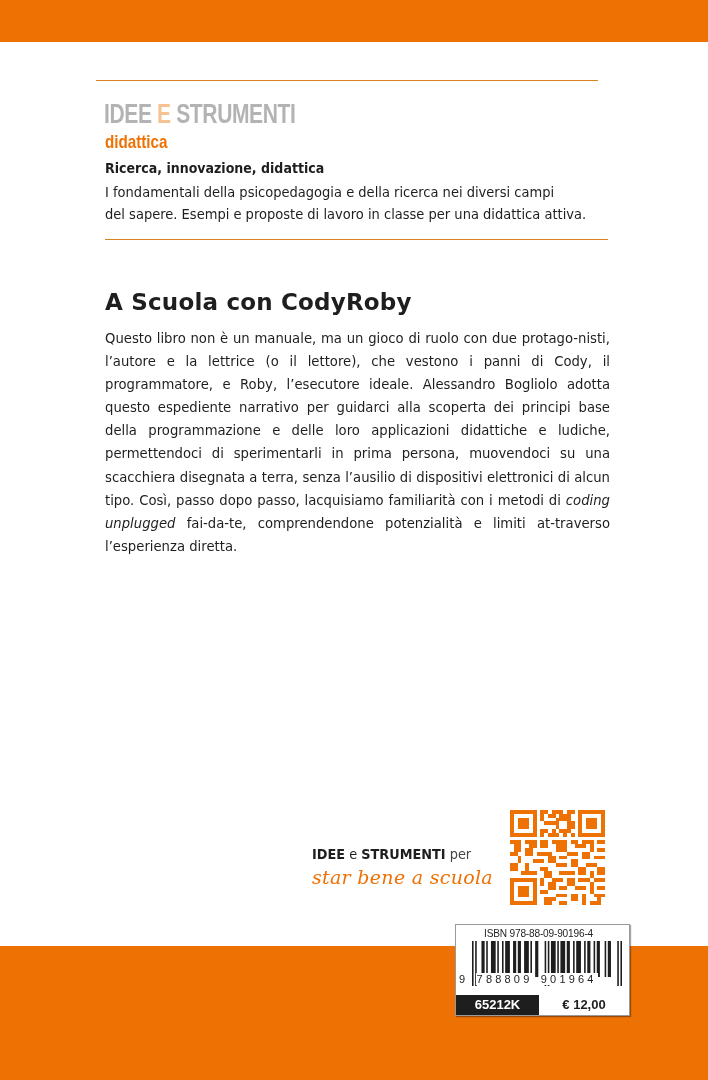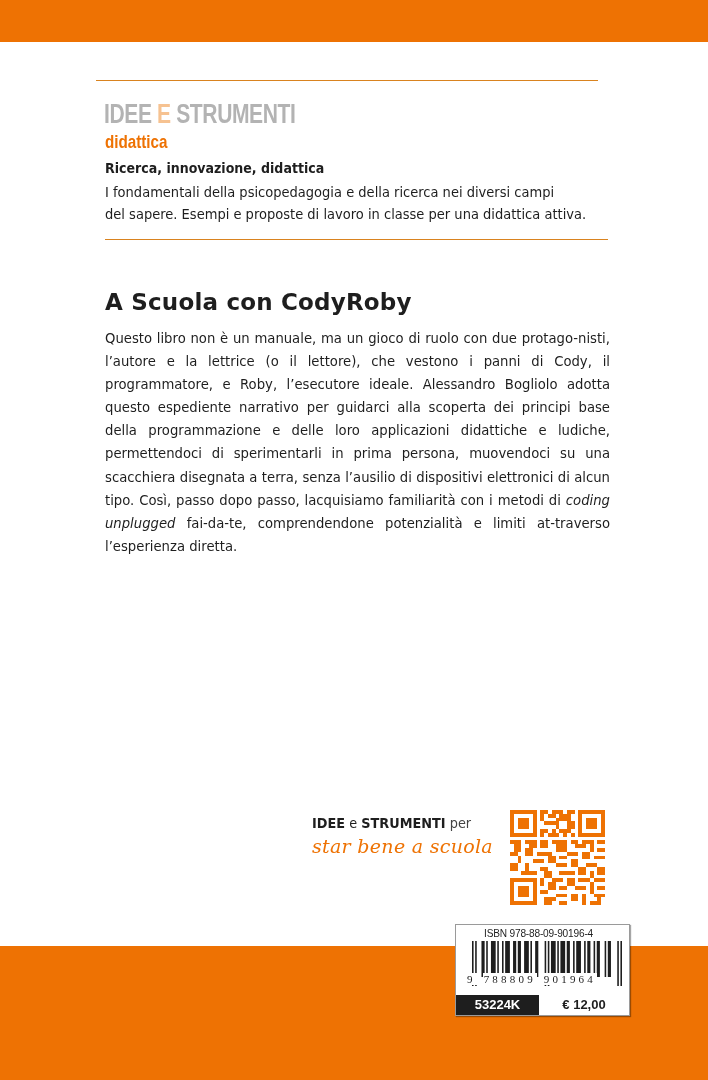--- a/index.html
+++ b/index.html
@@ -19,34 +19,34 @@
   .series-tag { position:absolute; left:105px; top:160px; font-family:"DejaVu Sans", sans-serif; font-weight:bold;
       font-size:14px; color:#1e1e1e; transform:scaleX(0.9); transform-origin:left top; white-space:nowrap; }
   .series-desc { position:absolute; left:105px; top:181px; width:560px; font-family:"DejaVu Sans", sans-serif;
       font-size:14.5px; line-height:22px; color:#1e1e1e; transform:scaleX(0.9); transform-origin:left top; }
   .book-title { position:absolute; left:105px; top:289px; font-family:"DejaVu Sans", sans-serif; font-weight:bold;
       font-size:23px; color:#1e1e1e; white-space:nowrap; letter-spacing:0.2px;text-align:center; }
   .blurb { position:absolute; left:105px; top:326px; width:558px; font-family:"DejaVu Sans", sans-serif;
       font-size:14.6px; line-height:23.1px; color:#1e1e1e; text-align:justify; transform:scaleX(0.905);
       transform-origin:left top; hyphens:manual; }
   .blurb p { margin:0; }
-  .brand { position:absolute; left:312px; top:815px; }
+  .brand { position:absolute; left:312px; top:846px; }
   .brand-line1 { font-family:"DejaVu Sans", sans-serif; font-size:14px; color:#1e1e1e; white-space:nowrap;
       transform:scaleX(0.92); transform-origin:left top; }
   .brand-line1 b { font-weight:bold; }
   .brand-line1 .per { color:#444; }
   .brand-line2 { font-family:"DejaVu Serif", serif; font-style:italic; font-size:19px; color:#ee7203; white-space:nowrap;
       margin-top:4px; letter-spacing:0.3px; }
   .qr { position:absolute; left:510px; top:810px; width:95px; height:95px; }
   .barcode-box { position:absolute; left:434px; top:924px; width:173px; height:90px; background:#fff;
       border:1px solid #9a9a9a; box-shadow:1px 1px 1px rgba(0,0,0,0.35);margin-left:21px; }
   .isbn { position:absolute; left:28px; top:2px; font-family:"Liberation Sans", sans-serif; font-size:11px; color:#1e1e1e;
       white-space:nowrap; transform:scaleX(0.92); transform-origin:left top; letter-spacing:-0.2px; }
   .bars { position:absolute; left:16px; top:16px; width:150px; height:45px; }
-  .ean { position:absolute; left:10px; top:48px; font-family:Liberation Serif, serif; font-size:11px; color:#1e1e1e;
+  .ean { position:absolute; left:2px; top:48px; font-family:Liberation Sans, sans-serif; font-size:11px; color:#1e1e1e;
       letter-spacing:3.2px; white-space:nowrap; background:transparent; }
   .ean span { background:#fff; padding:0 1px; }
   .price-row { position:absolute; left:0; bottom:0; width:173px; height:20px; display:flex; }
   .code { width:83px; background:#1e1e1e; color:#fff; font-family:"Liberation Sans", sans-serif; font-weight:bold;
       font-size:13px; line-height:20px; text-align:center; }
   .price { flex:1; background:#fff; color:#1e1e1e; font-family:"Liberation Sans", sans-serif; font-weight:bold;
       font-size:13px; line-height:20px; text-align:center; }
 </style>
 </head>
 <body>
@@ -195,16 +195,16 @@
       <rect x="77" y="0" width="1" height="36"></rect>
         <rect x="79" y="0" width="2" height="36"></rect>
         <rect x="84" y="0" width="1" height="36"></rect>
         <rect x="86" y="0" width="2" height="36"></rect>
       <rect x="92" y="0" width="1" height="45"></rect>
         <rect x="94" y="0" width="1" height="45"></rect>
     </g>
   </svg>
   <div class="ean"><span>9</span> <span>788809</span> <span>901964</span></div>
   <div class="price-row">
-    <div class="code">53224K</div>
+    <div class="code">65212K</div>
     <div class="price">€ 12,00</div>
   </div>
 </div>
 
 </body></html>

